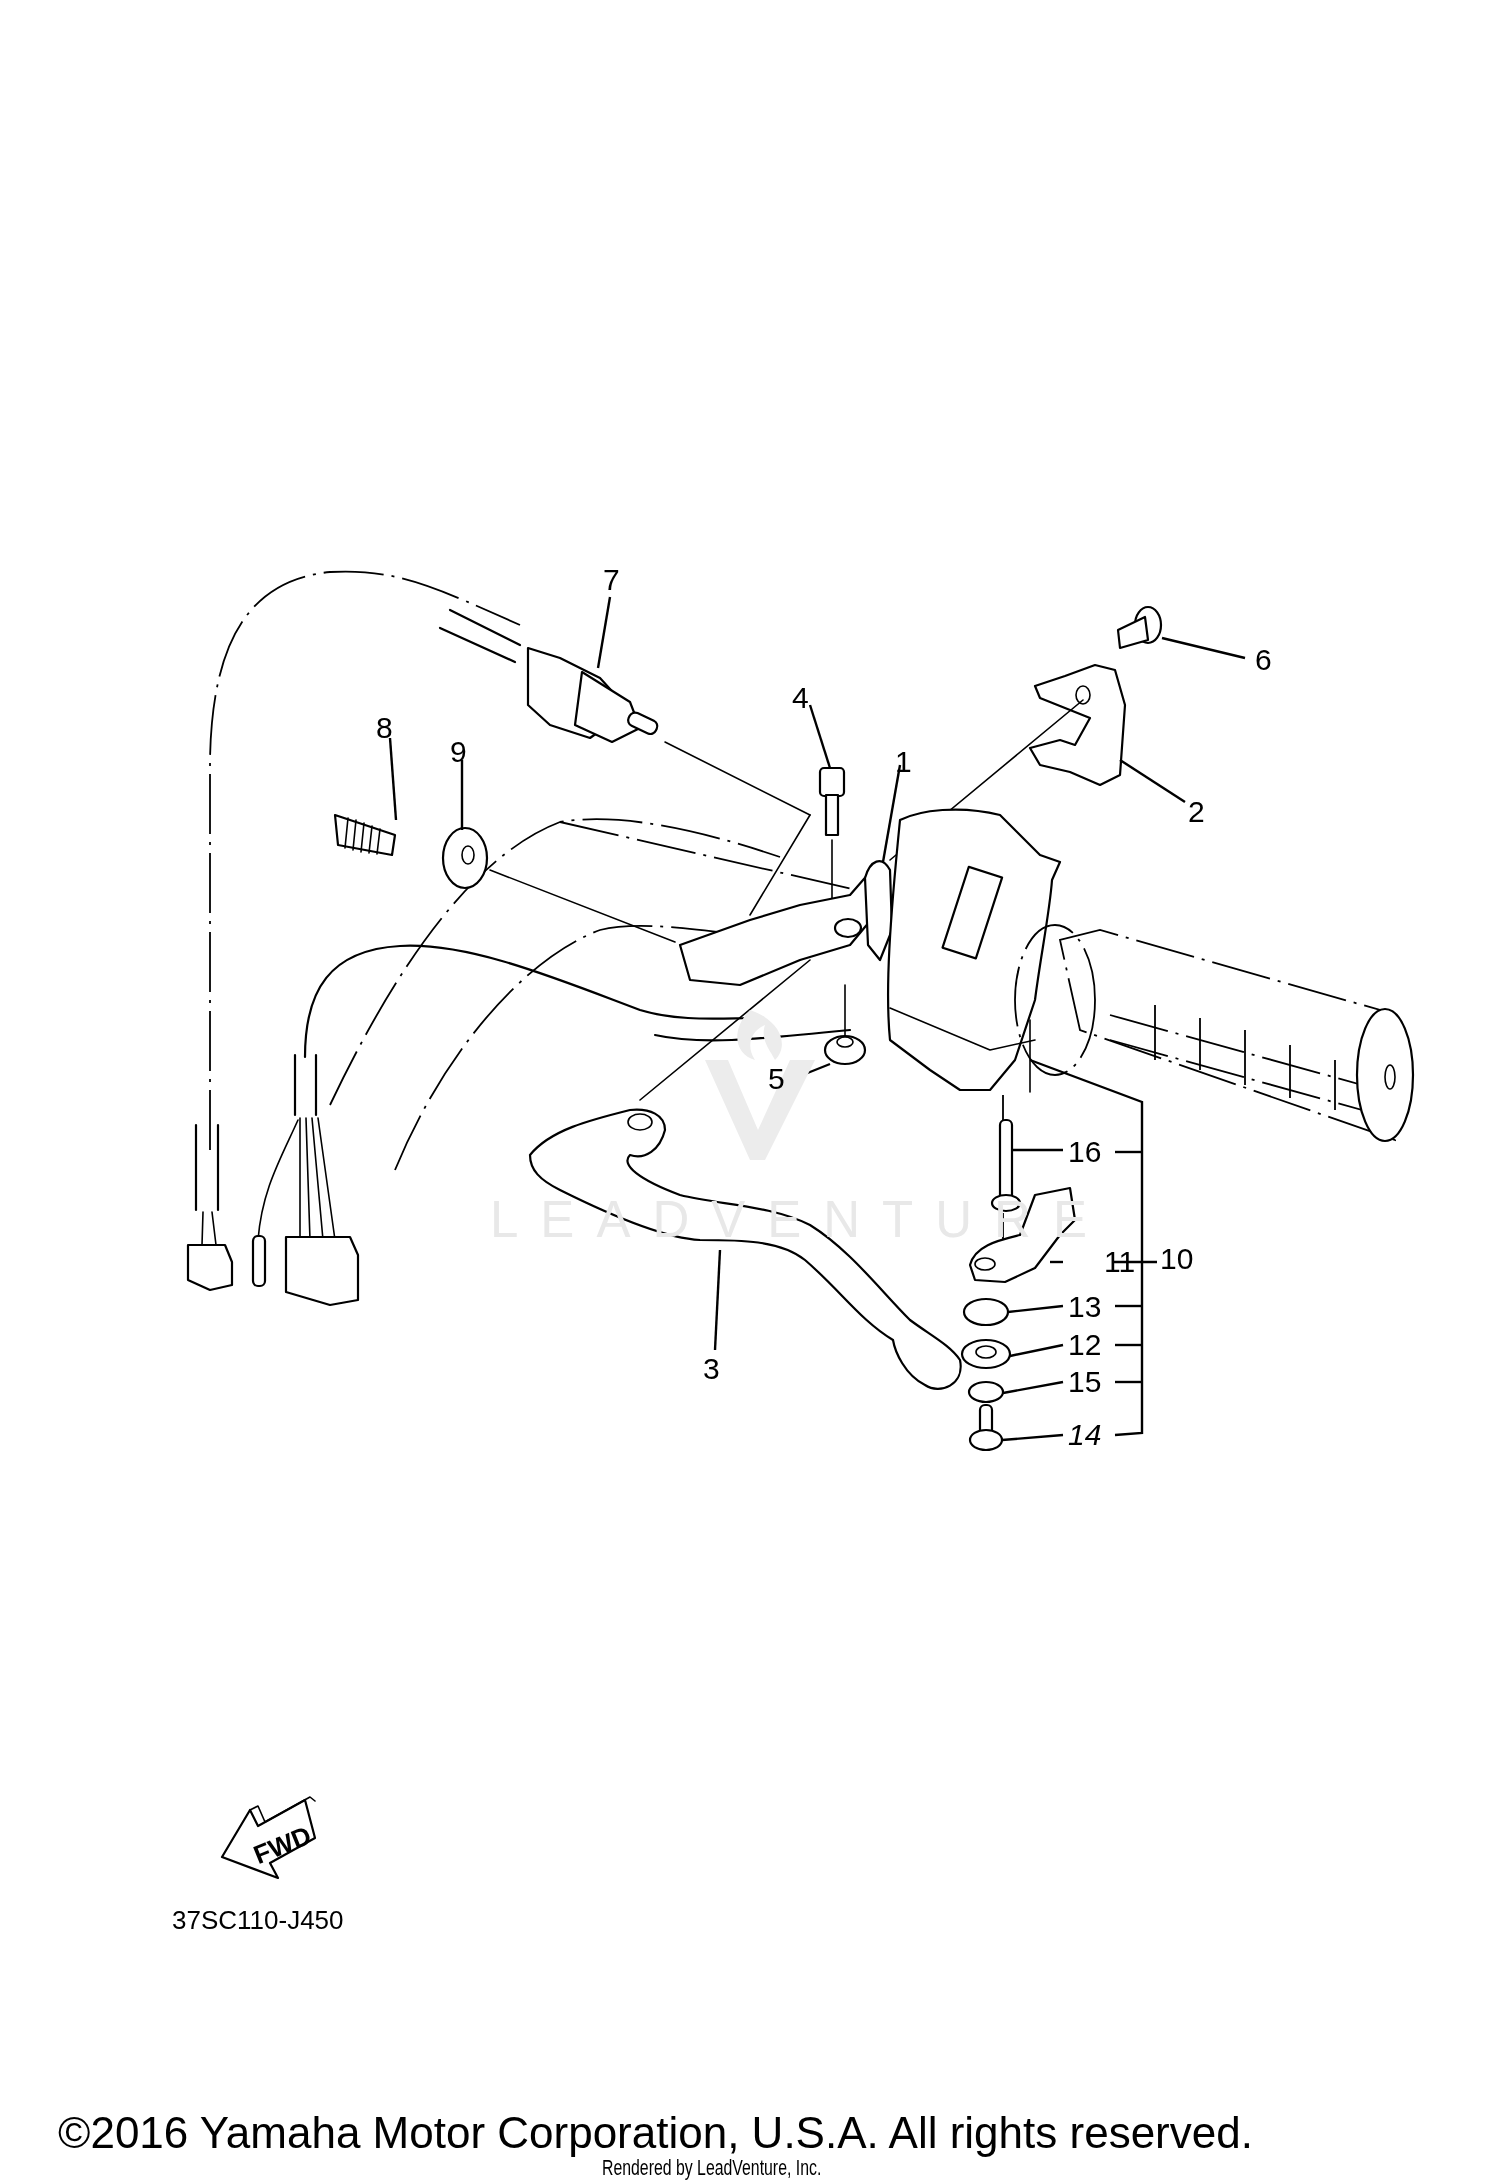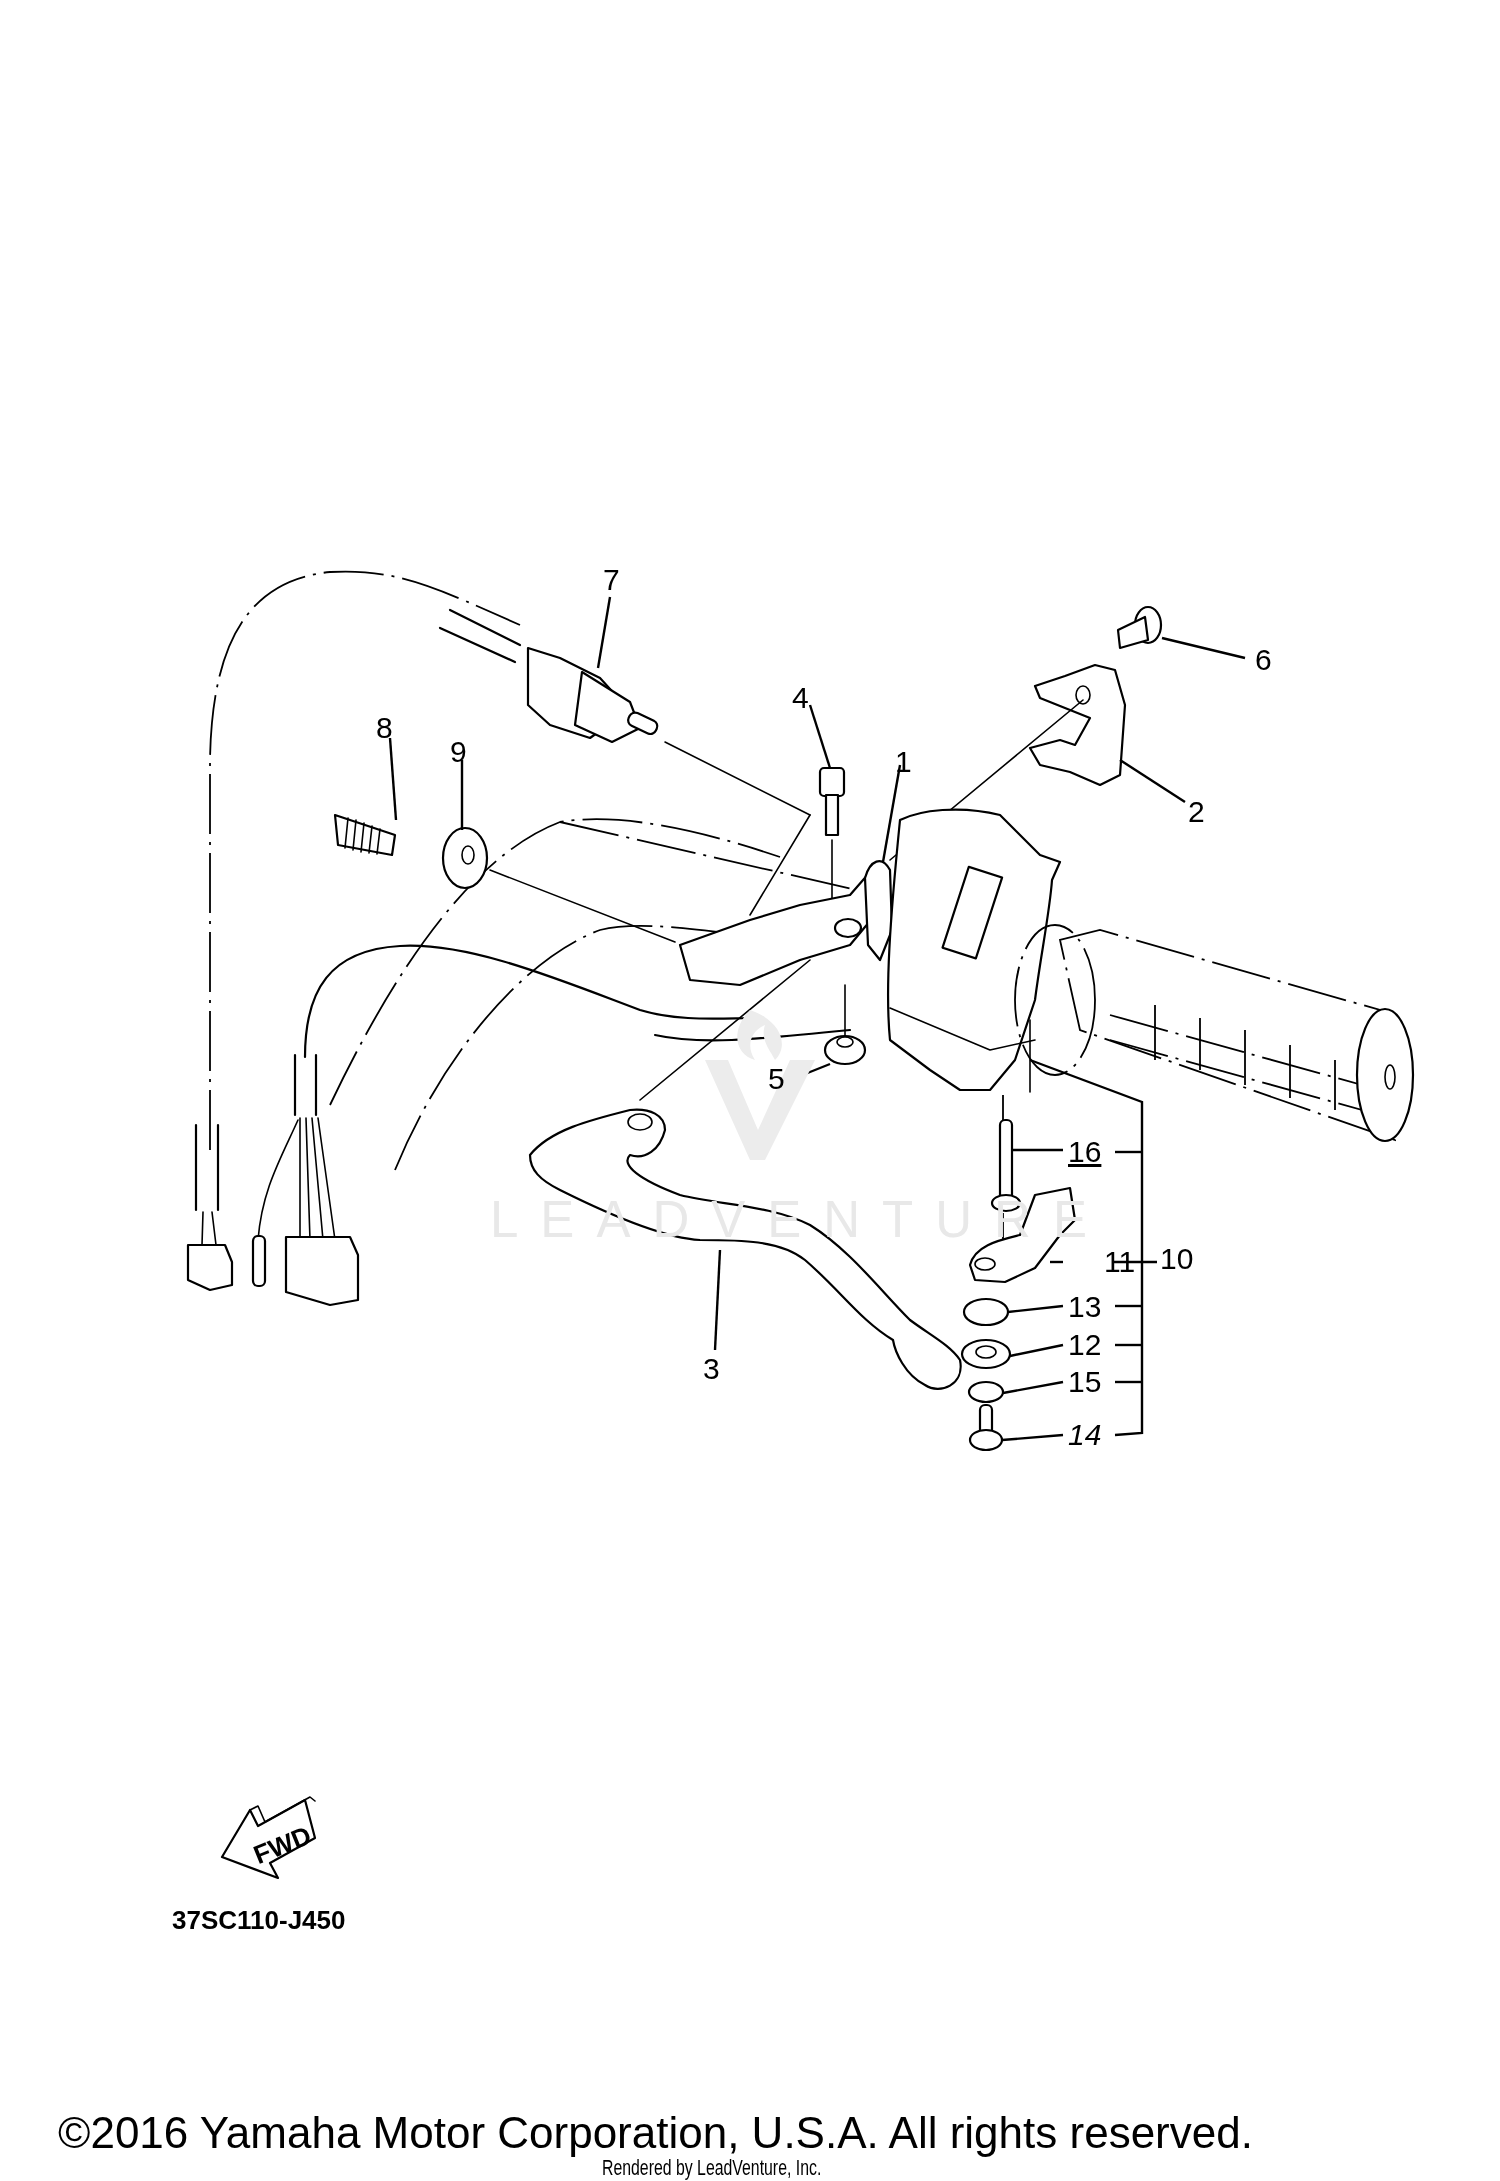--- a/index.html
+++ b/index.html
@@ -8,21 +8,21 @@
   .ln { fill: none; stroke: #000; stroke-width: 2.2; stroke-linecap: round; stroke-linejoin: round; }
   .thin { fill: none; stroke: #000; stroke-width: 1.6; stroke-linecap: round; stroke-linejoin: round; }
   .lead { fill: none; stroke: #000; stroke-width: 2.4; }
   .dash { fill: none; stroke: #000; stroke-width: 1.8; stroke-dasharray: 40 8 3 8; }
   .phantom { fill: none; stroke: #000; stroke-width: 1.8; stroke-dasharray: 60 8 3 8; }
   .fillw { fill: #fff; stroke: #000; stroke-width: 2.2; stroke-linejoin: round; }
   .callout { position: absolute; font-family: "Liberation Sans", sans-serif; font-size: 30px; color: #000; line-height: 1; }
   .watermark-text { position: absolute; left: 490px; top: 1190px; font-family: "Liberation Sans", sans-serif; font-size: 51px; letter-spacing: 22px; color: #e8e8e8; font-weight: 400; }
   .wm-logo { position: absolute; left: 690px; top: 1000px; width: 140px; height: 170px; }
   .fwd-label { position: absolute; left: 253px; top: 1830px; font-family: "Liberation Sans", sans-serif; font-weight: 700; font-size: 26px; transform: rotate(-22deg); }
-  .fig-code { position: absolute; left: 172px; top: 1905px; font-size: 26px; font-family: "Liberation Sans", sans-serif; color: #000; font-weight: bold; }
+  .fig-code { position: absolute; left: 172px; top: 1905px; font-size: 26px; font-family: "Liberation Sans", sans-serif; color: #000; }
   .copyright { position: absolute; left: 58px; top: 2108px; font-size: 44px; font-family: Liberation Sans, sans-serif; color: #000; white-space: nowrap; }
   .rendered { position: absolute; left: 602px; top: 2155px; font-size: 22px; font-family: "Liberation Sans", sans-serif; color: #000; transform: scaleX(0.72); transform-origin: left top; white-space: nowrap; }
 </style>
 </head>
 <body>
 
 <svg id="diagram" viewBox="0 0 1500 2181" xmlns="http://www.w3.org/2000/svg">
 
   <g>
     <path class="phantom" d="M 210 1150 L 210 760 C 212 640 250 580 330 572 C 400 568 440 590 520 625"></path>
@@ -183,19 +183,19 @@
 <div class="callout" style="left:1255px;top:645px;">6</div>
 <div class="callout" style="left:603px;top:565px;">7</div>
 <div class="callout" style="left:376px;top:713px;">8</div>
 <div class="callout" style="left:450px;top:737px;">9</div>
 <div class="callout" style="left:1160px;top:1244px;">10</div>
 <div class="callout" style="left:1068px;top:1247px;margin-left:36px;">11</div>
 <div class="callout" style="left:1068px;top:1330px;text-align:center;">12</div>
 <div class="callout" style="left:1068px;top:1292px;">13</div>
 <div class="callout" style="left:1068px;top:1420px;font-style:italic;">14</div>
 <div class="callout" style="left:1068px;top:1367px;text-align:center;">15</div>
-<div class="callout" style="left:1068px;top:1137px;text-decoration:underline;">16</div>
+<div class="callout" style="left:1068px;top:1137px;">16</div>
 
 <div class="fwd-label">FWD</div>
 <div class="fig-code">37SC110-J450</div>
 
 <div class="copyright">©2016 Yamaha Motor Corporation, U.S.A. All rights reserved.</div>
 <div class="rendered">Rendered by LeadVenture, Inc.</div>
 
 </body></html>

